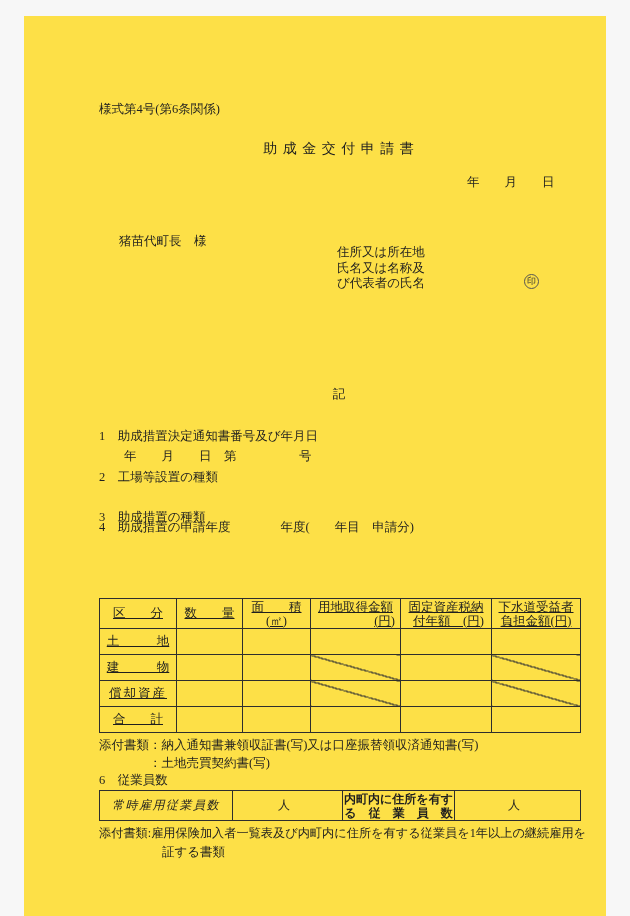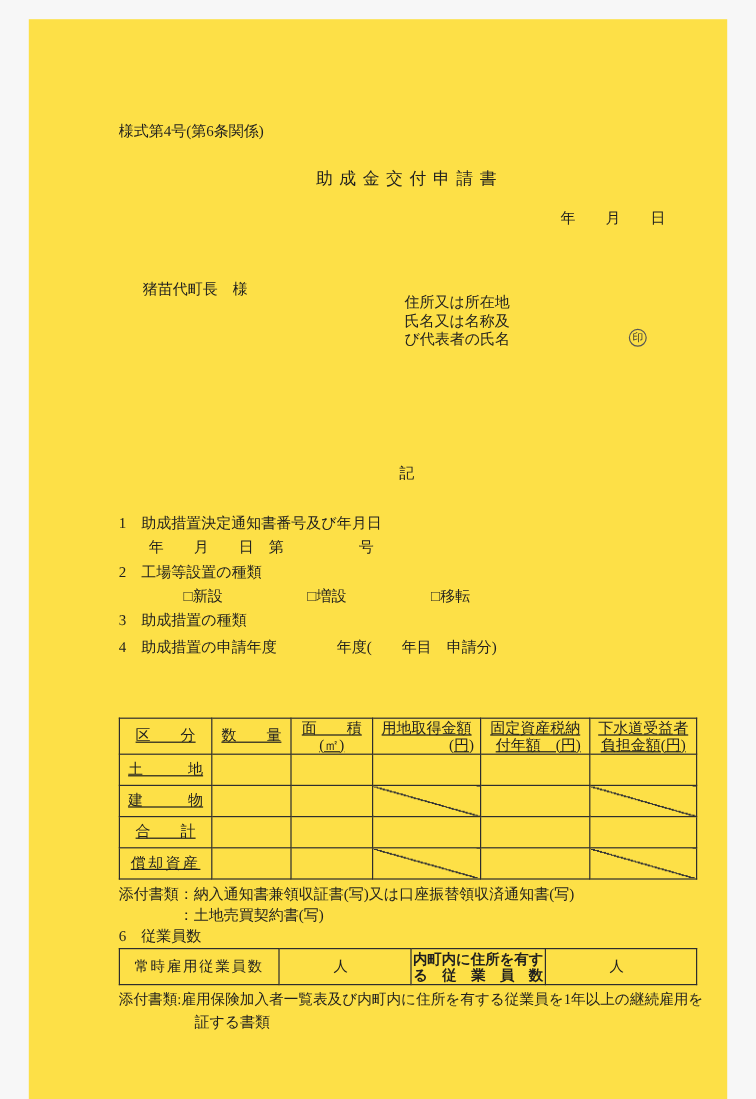--- a/index.html
+++ b/index.html
@@ -34,21 +34,21 @@
 
   .body-par { left:75px; top:296px; line-height:20.5px; font-size:12.4px; }
   .record-heading { left:0; top:370px; width:630px; text-align:center; }
 
   .item1 { left:75px; top:412px; }
   .item1-detail { left:100px; top:432px; }
   .item2 { left:75px; top:453px; }
   .item2-options { left:129px; top:473px; }
   .item2-options span { display:inline-block; width:100px; }
   .item3 { left:75px; top:493px; }
-  .item4 { left:75px; top:515px; }
+  .item4 { left:75px; top:503px; }
   .item5 { left:75px; top:565px; }
   .item6 { left:75px; top:756px; }
 
   table { border-collapse:collapse; table-layout:fixed; }
   .decl-table { left:75px; top:582px; width:481px;text-decoration:underline; }
   .decl-table th, .decl-table td {
     border:1px solid #2e2e2e;
     font-weight:normal; font-size:12.5px;
     text-align:center; vertical-align:middle;
     overflow:hidden;
@@ -70,21 +70,21 @@
   .note-1 { left:75px; top:721px; }
   .note-2 { left:125px; top:739px; }
 
   .emp-table { left:75px; top:774px; width:481px; font-size:12px; }
   .emp-table td {
     border:1px solid #2e2e2e;
     vertical-align:middle; text-align:center;
     overflow:hidden;
   }
   .emp-table tr { height:30px; }
-  .emp-label { letter-spacing:1.5px; }
+  .emp-label { letter-spacing:1.5px;font-style:italic; }
   .emp-unit { text-align:right; padding-right:7px; }
   .emp-two-line div { line-height:14px; white-space:nowrap;font-weight:bold; }
 
   .bottom-note-1 { left:75px; top:809px; font-size:12.2px; }
   .bottom-note-2 { left:138px; top:828px; }
 </style>
 </head>
 <body>
 
 <div class="page">
@@ -104,25 +104,20 @@
   </div>
   <div class="seal">印</div>
 
 
   <div class="abs record-heading">記</div>
 
   <div class="abs item1">1　助成措置決定通知書番号及び年月日</div>
   <div class="abs item1-detail">年　　月　　日　第　　　　　号</div>
 
   <div class="abs item2">2　工場等設置の種類</div>
-  <div class="abs item2-options">
-    <span>□新設</span>
-    <span>□増設</span>
-    <span>□移転</span>
-  </div>
 
   <div class="abs item3">3　助成措置の種類</div>
   <div class="abs item4">4　助成措置の申請年度　　　　年度(　　年目　申請分)</div>
 
   <table class="abs decl-table">
     <colgroup>
       <col style="width:77px">
         <col style="width:66px">
         <col style="width:68px">
       <col style="width:90px">
@@ -162,34 +157,34 @@
       </tr>
       <tr>
         <td>建　　　物</td>
         <td></td>
         <td></td>
         <td class="diag"></td>
         <td></td>
         <td class="diag"></td>
       </tr>
       <tr>
+        <td class="ls2">償却資産</td>
+        <td></td>
+        <td></td>
+        <td class="diag"></td>
+        <td></td>
+        <td class="diag"></td>
+      </tr>
+      <tr>
         <td>合　　計</td>
         <td></td>
         <td></td>
         <td></td>
         <td></td>
         <td></td>
-      </tr>
-      <tr>
-        <td class="ls2">償却資産</td>
-        <td></td>
-        <td></td>
-        <td class="diag"></td>
-        <td></td>
-        <td class="diag"></td>
       </tr>
     </tbody>
   </table>
 
   <div class="abs note-1">添付書類：納入通知書兼領収証書(写)又は口座振替領収済通知書(写)</div>
   <div class="abs note-2">：土地売買契約書(写)</div>
 
   <div class="abs item6">6　従業員数</div>
 
   <table class="abs emp-table">

